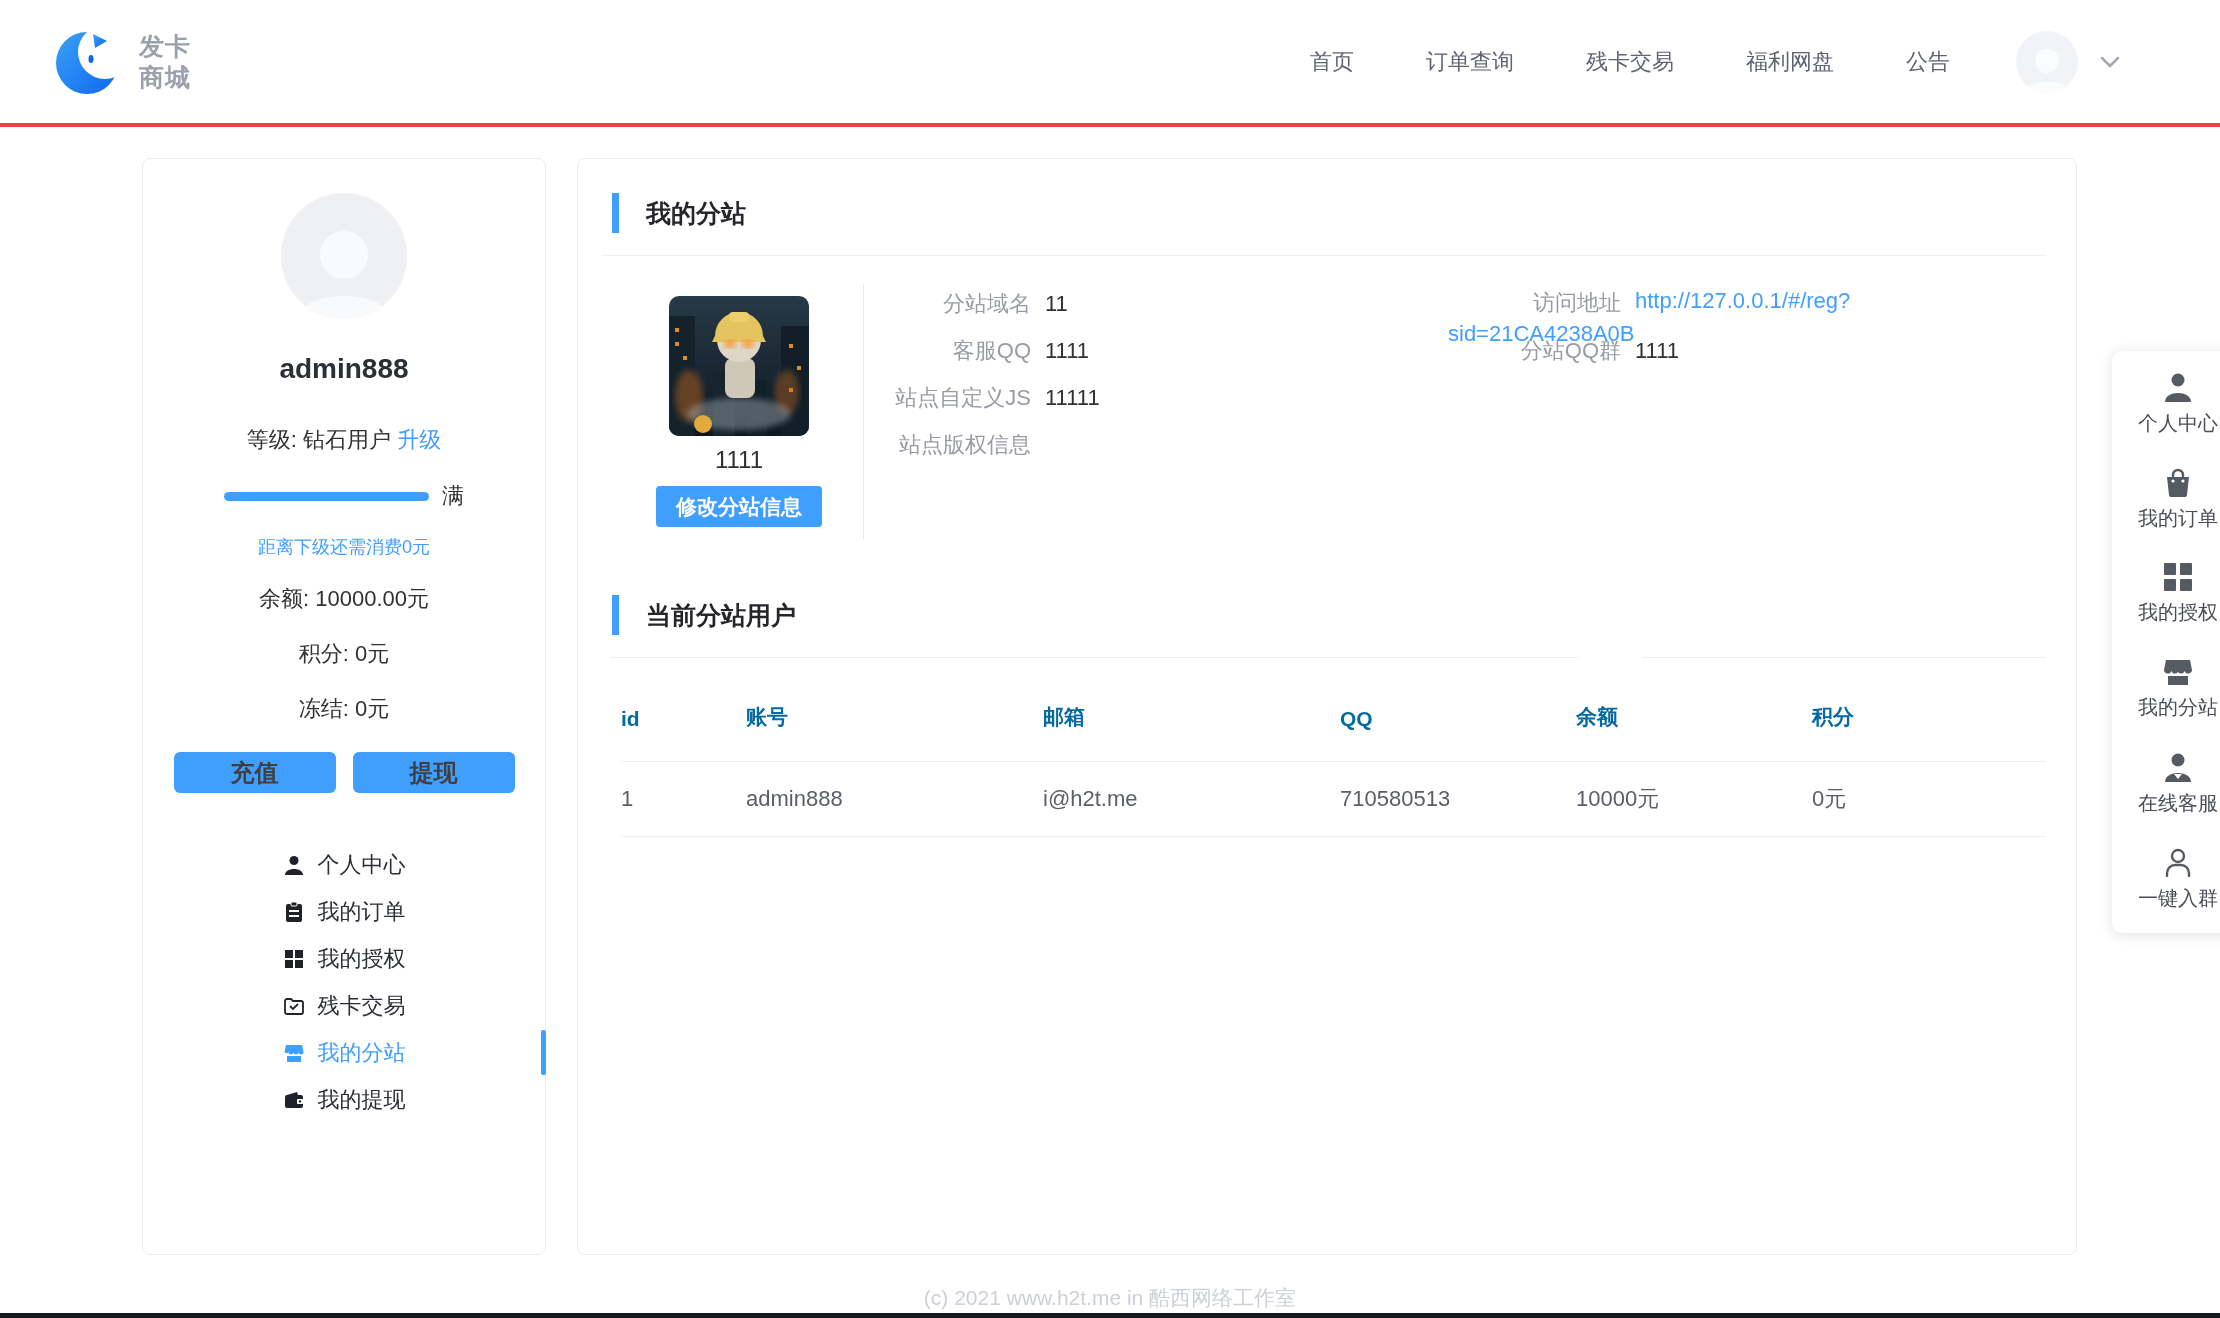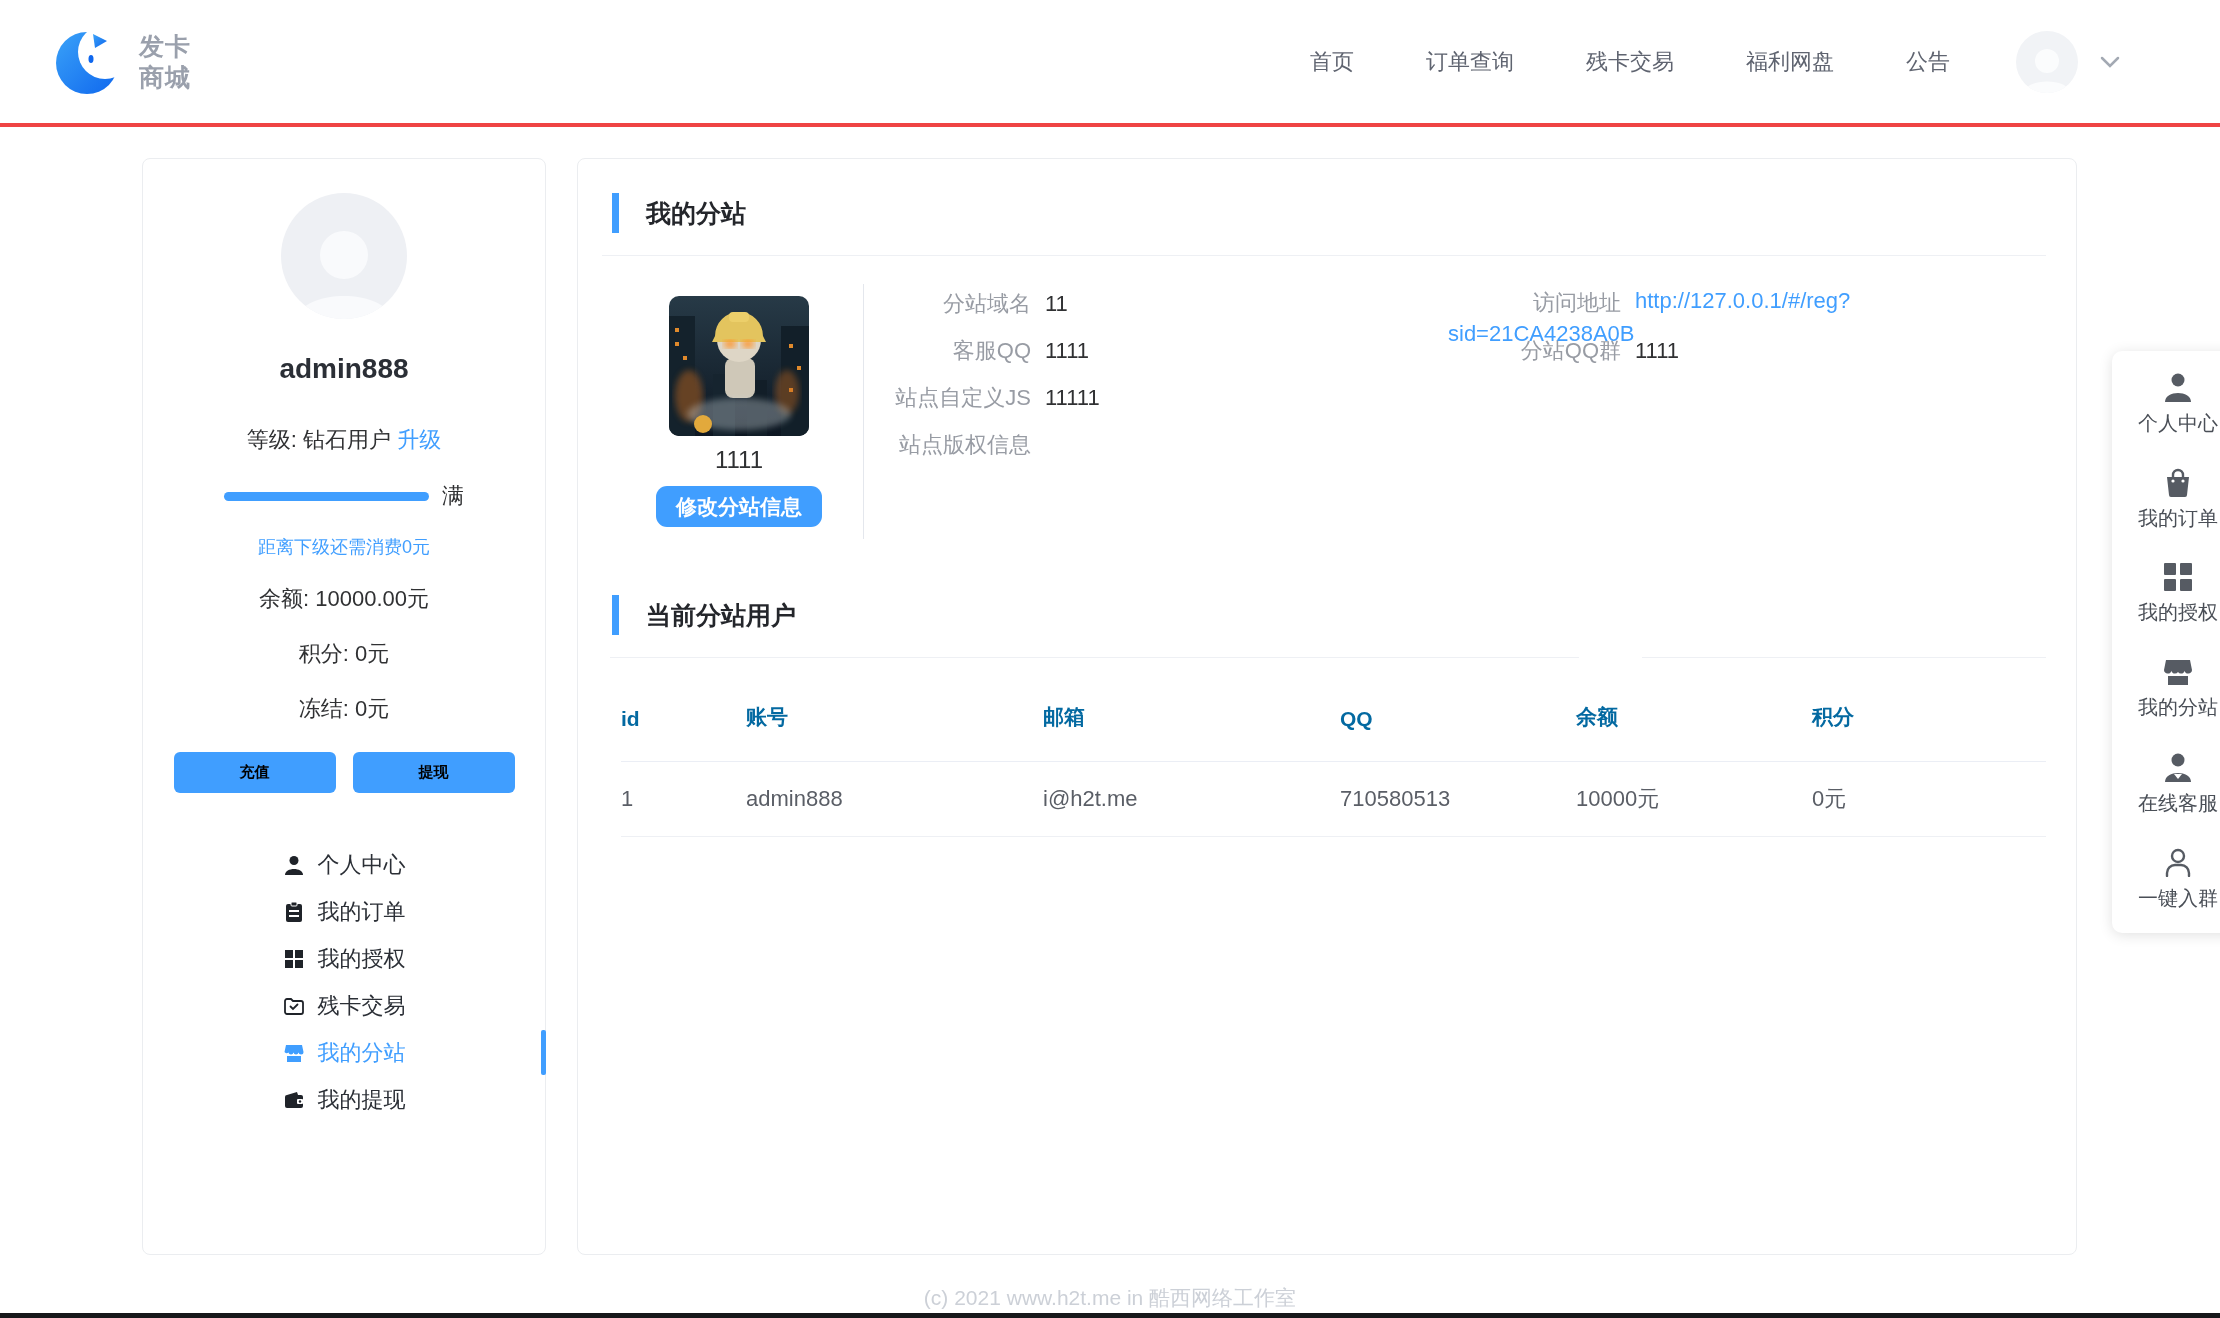--- a/index.html
+++ b/index.html
@@ -26,22 +26,22 @@
                 display:flex; align-items:flex-end; justify-content:center; overflow:hidden; }
   .username { margin-top:34px; font-size:28px; font-weight:bold; color:#2b2f36; }
   .level-row { margin-top:40px; font-size:22px; color:#303133; }
   .link-blue { color:#409eff; cursor:pointer; text-decoration:none; }
   .progress-row { margin-top:26px; display:flex; align-items:center; justify-content:center; gap:13px; }
   .progress-track { width:205px; height:9px; border-radius:5px; background:#409eff; }
   .full-label { font-size:22px; color:#303133; }
   .hint-blue { margin-top:24px; font-size:18px; color:#409eff; cursor:pointer; }
   .stat-line { margin-top:25px; font-size:22px; color:#303133; }
   .btn-row { margin-top:28px; display:flex; justify-content:center; gap:17px; }
-  .btn-primary { width:162px; height:41px; background:#409eff; color:#000000; border:none; border-radius:6px;
-                 font-size:15px; font-weight:bold; font-family:inherit; cursor:pointer; }
+  .btn-primary { width:162px; height:41px; background:#409eff; color:#404040; border:none; border-radius:6px;
+                 font-size:24px; font-weight:bold; font-family:inherit; cursor:pointer; }
   .side-menu { margin-top:48px; }
   .side-menu-item { position:relative; height:47px; display:flex; align-items:center; justify-content:center;
                     gap:13px; font-size:22px; color:#2b2f36; cursor:pointer; }
   .side-menu-item .mi { display:flex; width:22px; justify-content:center; }
   .side-menu-item.active { color:#409eff; }
   .side-menu-item.active::after { content:""; position:absolute; right:-1px; top:1px; width:5px; height:45px;
                                   background:#409eff; border-radius:2px; }
 
   
   .main-card { position:absolute; left:577px; top:158px; width:1500px; height:1097px;
@@ -50,21 +50,21 @@
   .sec-bar { width:7px; height:40px; background:#409eff; }
   .sec-title { font-size:25px; font-weight:bold; color:#24262b; }
   .divider { border-top:1px solid #eef0f4; margin:22px 30px 0 24px; }
   .divider-split { position:relative; height:1px; margin-top:22px; }
   .divider-split .seg { position:absolute; top:0; height:1px; background:#eef0f4; }
 
   .info-zone { position:relative; height:305px; }
   .thumb { position:absolute; left:91px; top:40px; width:140px; height:140px; border-radius:10px; overflow:hidden; }
   .thumb-caption { position:absolute; left:91px; top:190px; width:140px; text-align:center; font-size:24px; color:#303133; }
   .edit-btn { position:absolute; left:78px; top:230px; width:166px; height:41px; background:#409eff; color:#fff;
-              border:none; border-radius:11px; font-size:21px; font-weight:bold; font-family:inherit; cursor:pointer; }
+              border:none; border-radius:4px; font-size:21px; font-weight:bold; font-family:inherit; cursor:pointer; }
   .v-divider { position:absolute; left:285px; top:28px; height:255px; border-left:1px solid #e4e7ed; }
   .fields { position:absolute; top:24px; }
   .fields.left { left:300px; }
   .fields.right { left:830px; }
   .f-row { display:flex; height:47px; align-items:center; }
   .f-label { width:213px; text-align:right; color:#989ca4; font-size:22px; }
   .fields.left .f-label { width:153px; }
   .f-value { margin-left:14px; color:#303133; font-size:22px; }
   .f-row.url-row { position:relative; z-index:2; align-items:flex-start; padding-top:8px; }
   .url-line2 { position:absolute; left:40px; top:41px; color:#409eff; font-size:22px; }

